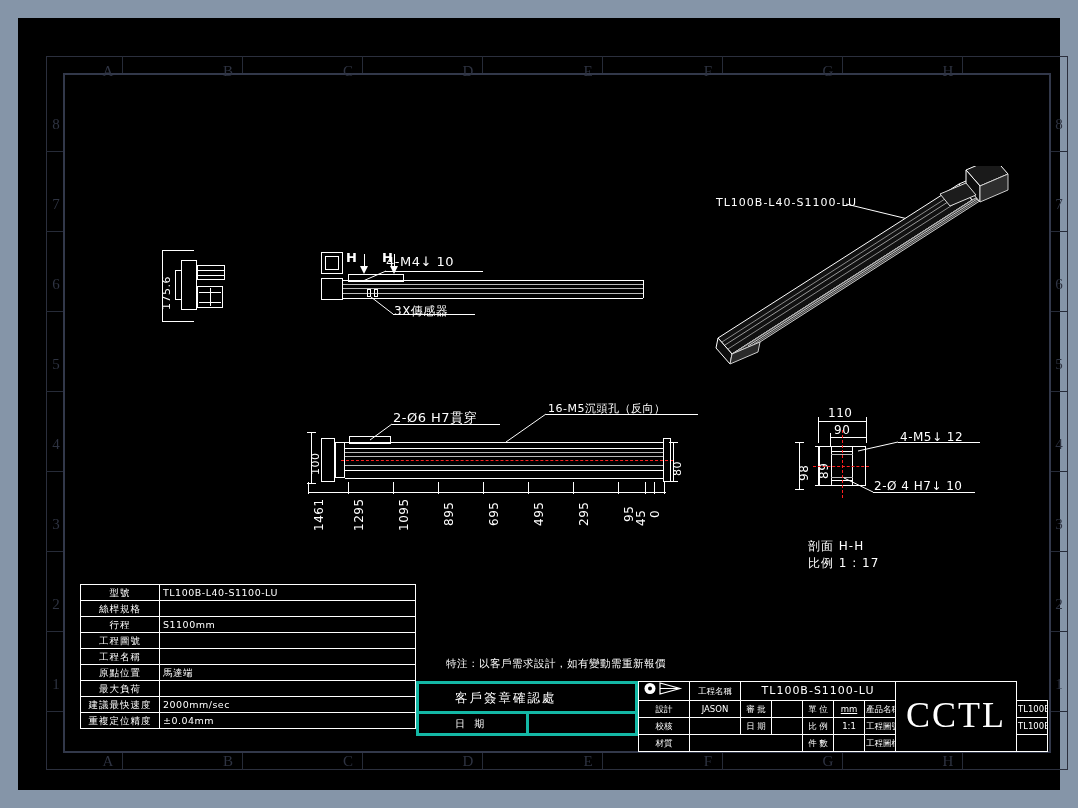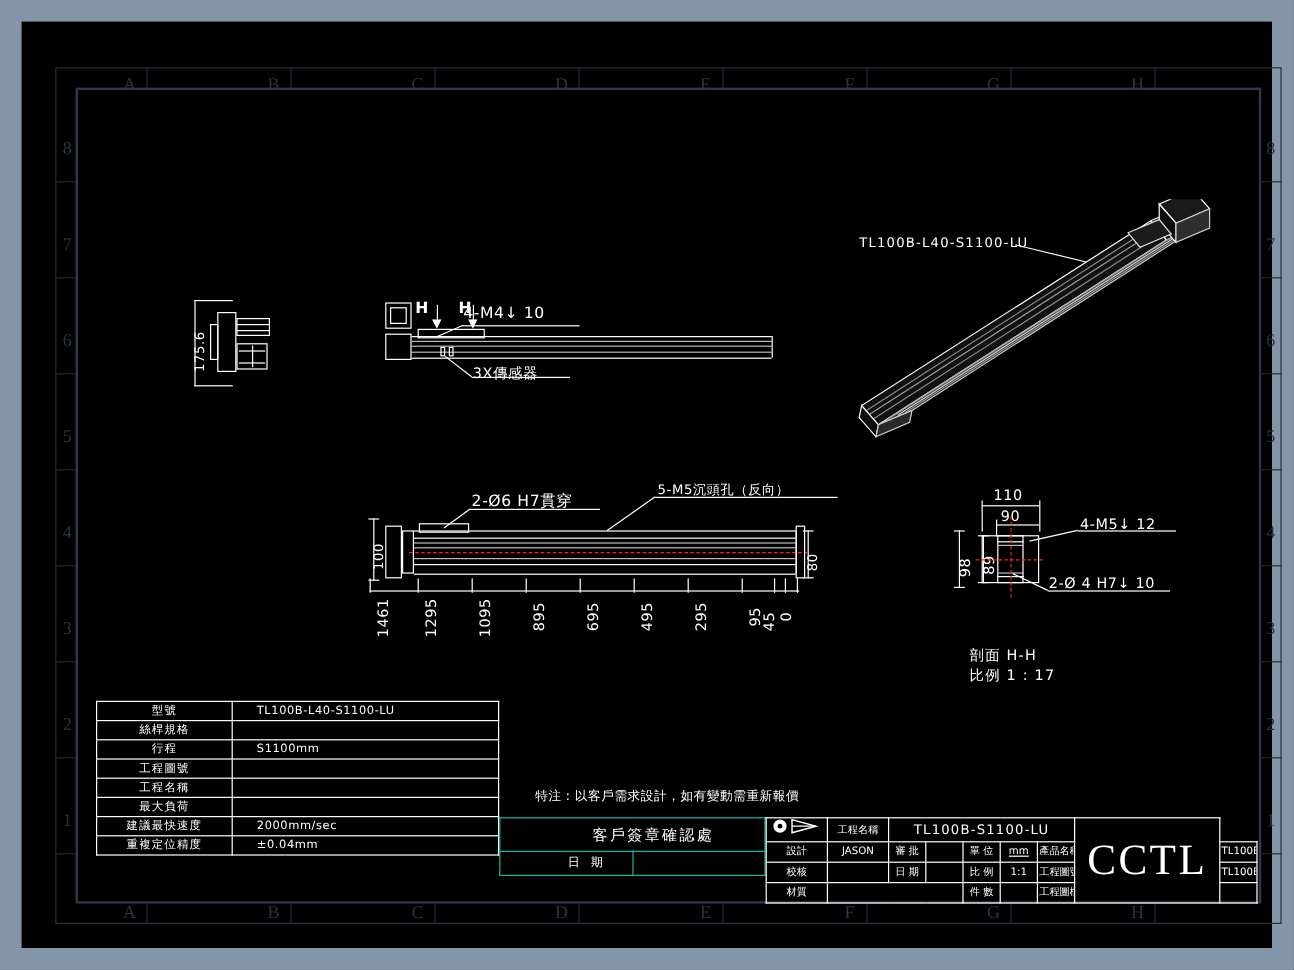--- a/index.html
+++ b/index.html
@@ -118,21 +118,21 @@
     width: 336px;
     border-collapse: collapse;
     table-layout: fixed;
   }
   #spec-table td {
     border: 1px solid #ffffff;
     color: #ffffff;
     font-family: "DejaVu Sans", sans-serif;
     font-size: 9.5px;
     height: 15px;
-    padding: 0 20px;
+    padding: 0 3px;
     line-height: 15px;
     overflow: hidden;
     white-space: nowrap;
   }
   #spec-table td.k {
     width: 72px;
     text-align: center;
     letter-spacing: 1px;
   }
   #spec-table td.v {
@@ -142,25 +142,24 @@
 
   
   #cust-block {
     position: absolute;
     left: 398px; top: 663px;
     width: 222px;
     border-collapse: collapse;
     table-layout: fixed;
   }
   #cust-block td {
-    border: 1px solid #14b8a6;
+    border: 3px solid #14b8a6;
     color: #ffffff;
     font-size: 10px;
     height: 17px;
-    text-align: center;
     line-height: 17px;
     white-space: nowrap;
     padding-left: 36px;
   }
   #cust-block td.hdr {
     font-size: 12.5px;
     height: 25px;
     line-height: 25px;
     letter-spacing: 2px;
   }
@@ -409,21 +408,21 @@
       <div class="ln ln-h" style="left:374px; top:406px; width:108px;"></div>
       <svg style="position:absolute; left:352px; top:406px; overflow:visible;" width="24" height="20">
         <line x1="22" y1="0" x2="0" y2="16" stroke="#ffffff" stroke-width="1"></line>
       </svg>
       <div class="txt txt-cad" style="left:375px; top:391px; font-size:13px;">2-Ø6  H7貫穿</div>
 
       <div class="ln ln-h" style="left:528px; top:396px; width:152px;"></div>
       <svg style="position:absolute; left:488px; top:396px; overflow:visible;" width="42" height="32">
         <line x1="40" y1="0" x2="0" y2="28" stroke="#ffffff" stroke-width="1"></line>
       </svg>
-      <div class="txt txt-cad" style="left:530px; top:383px; font-size:11px;">5-M5沉頭孔（反向）</div>
+      <div class="txt txt-cad" style="left:530px; top:383px; font-size:11px;">16-M5沉頭孔（反向）</div>
 
       <div class="ln ln-h" style="left:290px; top:474px; width:358px;"></div>
 
       <div class="ln ln-v" style="left:290px; top:464px; height:12px;"></div>
       <div class="ln ln-v" style="left:330px; top:464px; height:12px;"></div>
       <div class="ln ln-v" style="left:375px; top:464px; height:12px;"></div>
       <div class="ln ln-v" style="left:420px; top:464px; height:12px;"></div>
       <div class="ln ln-v" style="left:465px; top:464px; height:12px;"></div>
       <div class="ln ln-v" style="left:510px; top:464px; height:12px;"></div>
       <div class="ln ln-v" style="left:555px; top:464px; height:12px;"></div>
@@ -504,20 +503,24 @@
         <td class="k">行程</td>
         <td class="v">S1100mm</td>
       </tr>
       <tr>
         <td class="k">工程圖號</td>
         <td class="v"></td>
       </tr>
       <tr>
         <td class="k">工程名稱</td>
         <td class="v"></td>
+      </tr>
+      <tr>
+        <td class="k">原點位置</td>
+        <td class="v">馬達端</td>
       </tr>
       <tr>
         <td class="k">最大負荷</td>
         <td class="v"></td>
       </tr>
       <tr>
         <td class="k">建議最快速度</td>
         <td class="v">2000mm/sec</td>
       </tr>
       <tr>

